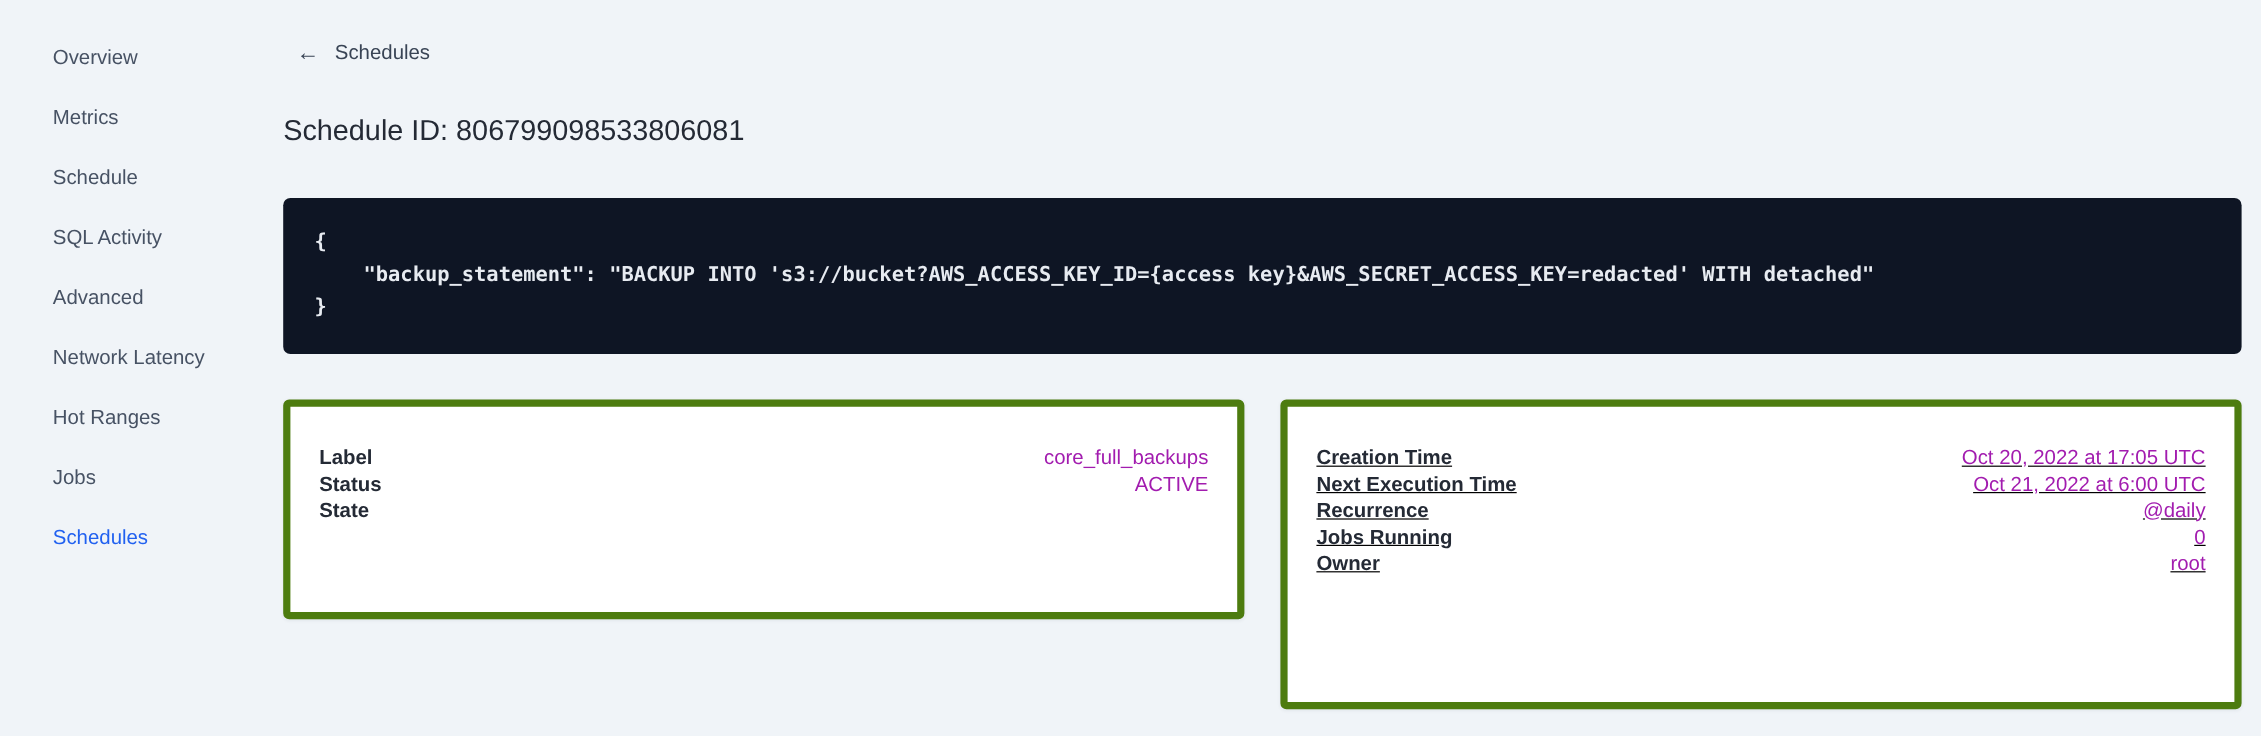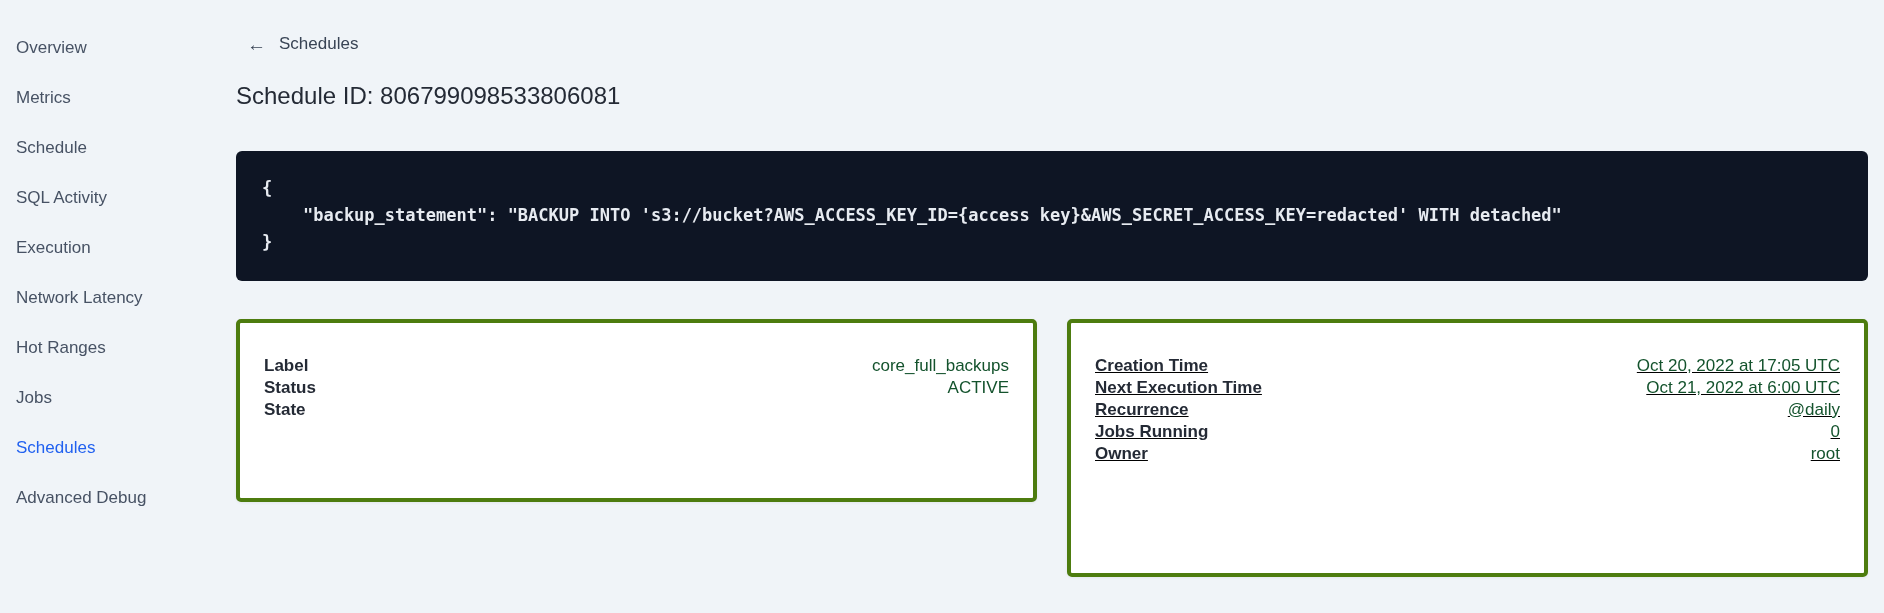--- a/index.html
+++ b/index.html
@@ -8,99 +8,96 @@
     background: #f0f4f8;
     font-family: "Liberation Sans", sans-serif;
     overflow: hidden;
   }
   .app { display: flex; width: 1884px; height: 613px; }
 
   
   .sidebar { width: 236px; flex: 0 0 236px; padding-top: 23px; }
   .nav-item {
     height: 50px; display: flex; align-items: center;
-    padding-left: 16px; font-size: 17px; color: #475264;
+    padding-left: 44px; font-size: 17px; color: #475264;
     cursor: pointer; white-space: nowrap;
   }
   .nav-item.active { color: #2161f0; }
 
   
   .main { flex: 1; padding: 34px 16px 0 0; min-width: 0; }
   .back-link {
     display: inline-flex; align-items: center; gap: 13px;
     margin-left: 11px; font-size: 17px; color: #394455;
     text-decoration: none; cursor: pointer;
   }
   .back-link .arrow { font-size: 19px; line-height: 1; color: #394455; }
   .page-title {
-    margin-top: 26px; font-size: 24px; font-weight: 500;
+    margin-top: 40px; font-size: 24px; font-weight: 500;
     color: #242a35; line-height: 30px;
   }
   .code-block {
     margin-top: 40px; background: #0e1524; border-radius: 6px;
     padding: 24px 26px; height: 130px;
     color: #e7ebf1;
     font-family: "DejaVu Sans Mono", "Liberation Mono", monospace;
     font-size: 17px; font-weight: bold; line-height: 27px;
     white-space: pre; overflow: hidden;
   }
   .cards {
     display: flex; gap: 30px; margin-top: 38px; align-items: flex-start;
   }
   .card {
     flex: 1; background: #ffffff;
-    border: 4px solid #4d7c0f; border-radius: 5px;
+    border: 6px solid #4d7c0f; border-radius: 5px;
     box-shadow: 0 1px 3px rgba(20, 30, 50, 0.06);
     padding: 32px 24px 0 24px;
   }
   .card.card-left  { height: 183px; }
   .card.card-right { height: 258px; text-decoration: underline; }
   .kv-row {
     display: flex; justify-content: space-between; align-items: baseline;
     line-height: 22px;
   }
   .kv-row + .kv-row { }
   .kv-label { font-size: 17px; font-weight: 600; color: #242a35; }
-  .kv-value { font-size: 17px; color: #14532d; text-align: right; }
+  .kv-value { font-size: 17px; color: #a21caf; text-align: right; }
 </style>
 </head>
 <body>
 
 <div class="app">
 
   <nav class="sidebar">
     <div class="nav-item">
         <span>Overview</span>
       </div>
     <div class="nav-item">
         <span>Metrics</span>
       </div>
     <div class="nav-item">
         <span>Schedule</span>
       </div>
     <div class="nav-item">
         <span>SQL Activity</span>
       </div>
     <div class="nav-item">
-        <span>Execution</span>
+        <span>Advanced</span>
       </div>
     <div class="nav-item">
         <span>Network Latency</span>
       </div>
     <div class="nav-item">
         <span>Hot Ranges</span>
       </div>
     <div class="nav-item">
         <span>Jobs</span>
       </div>
     <div class="nav-item active">
         <span>Schedules</span>
-      </div>
-    <div class="nav-item">
-        <span>Advanced Debug</span>
       </div>
   </nav>
 
   <main class="main">
 
     <a class="back-link">
       <span class="arrow">←</span>
       <span>Schedules</span>
     </a>
 

